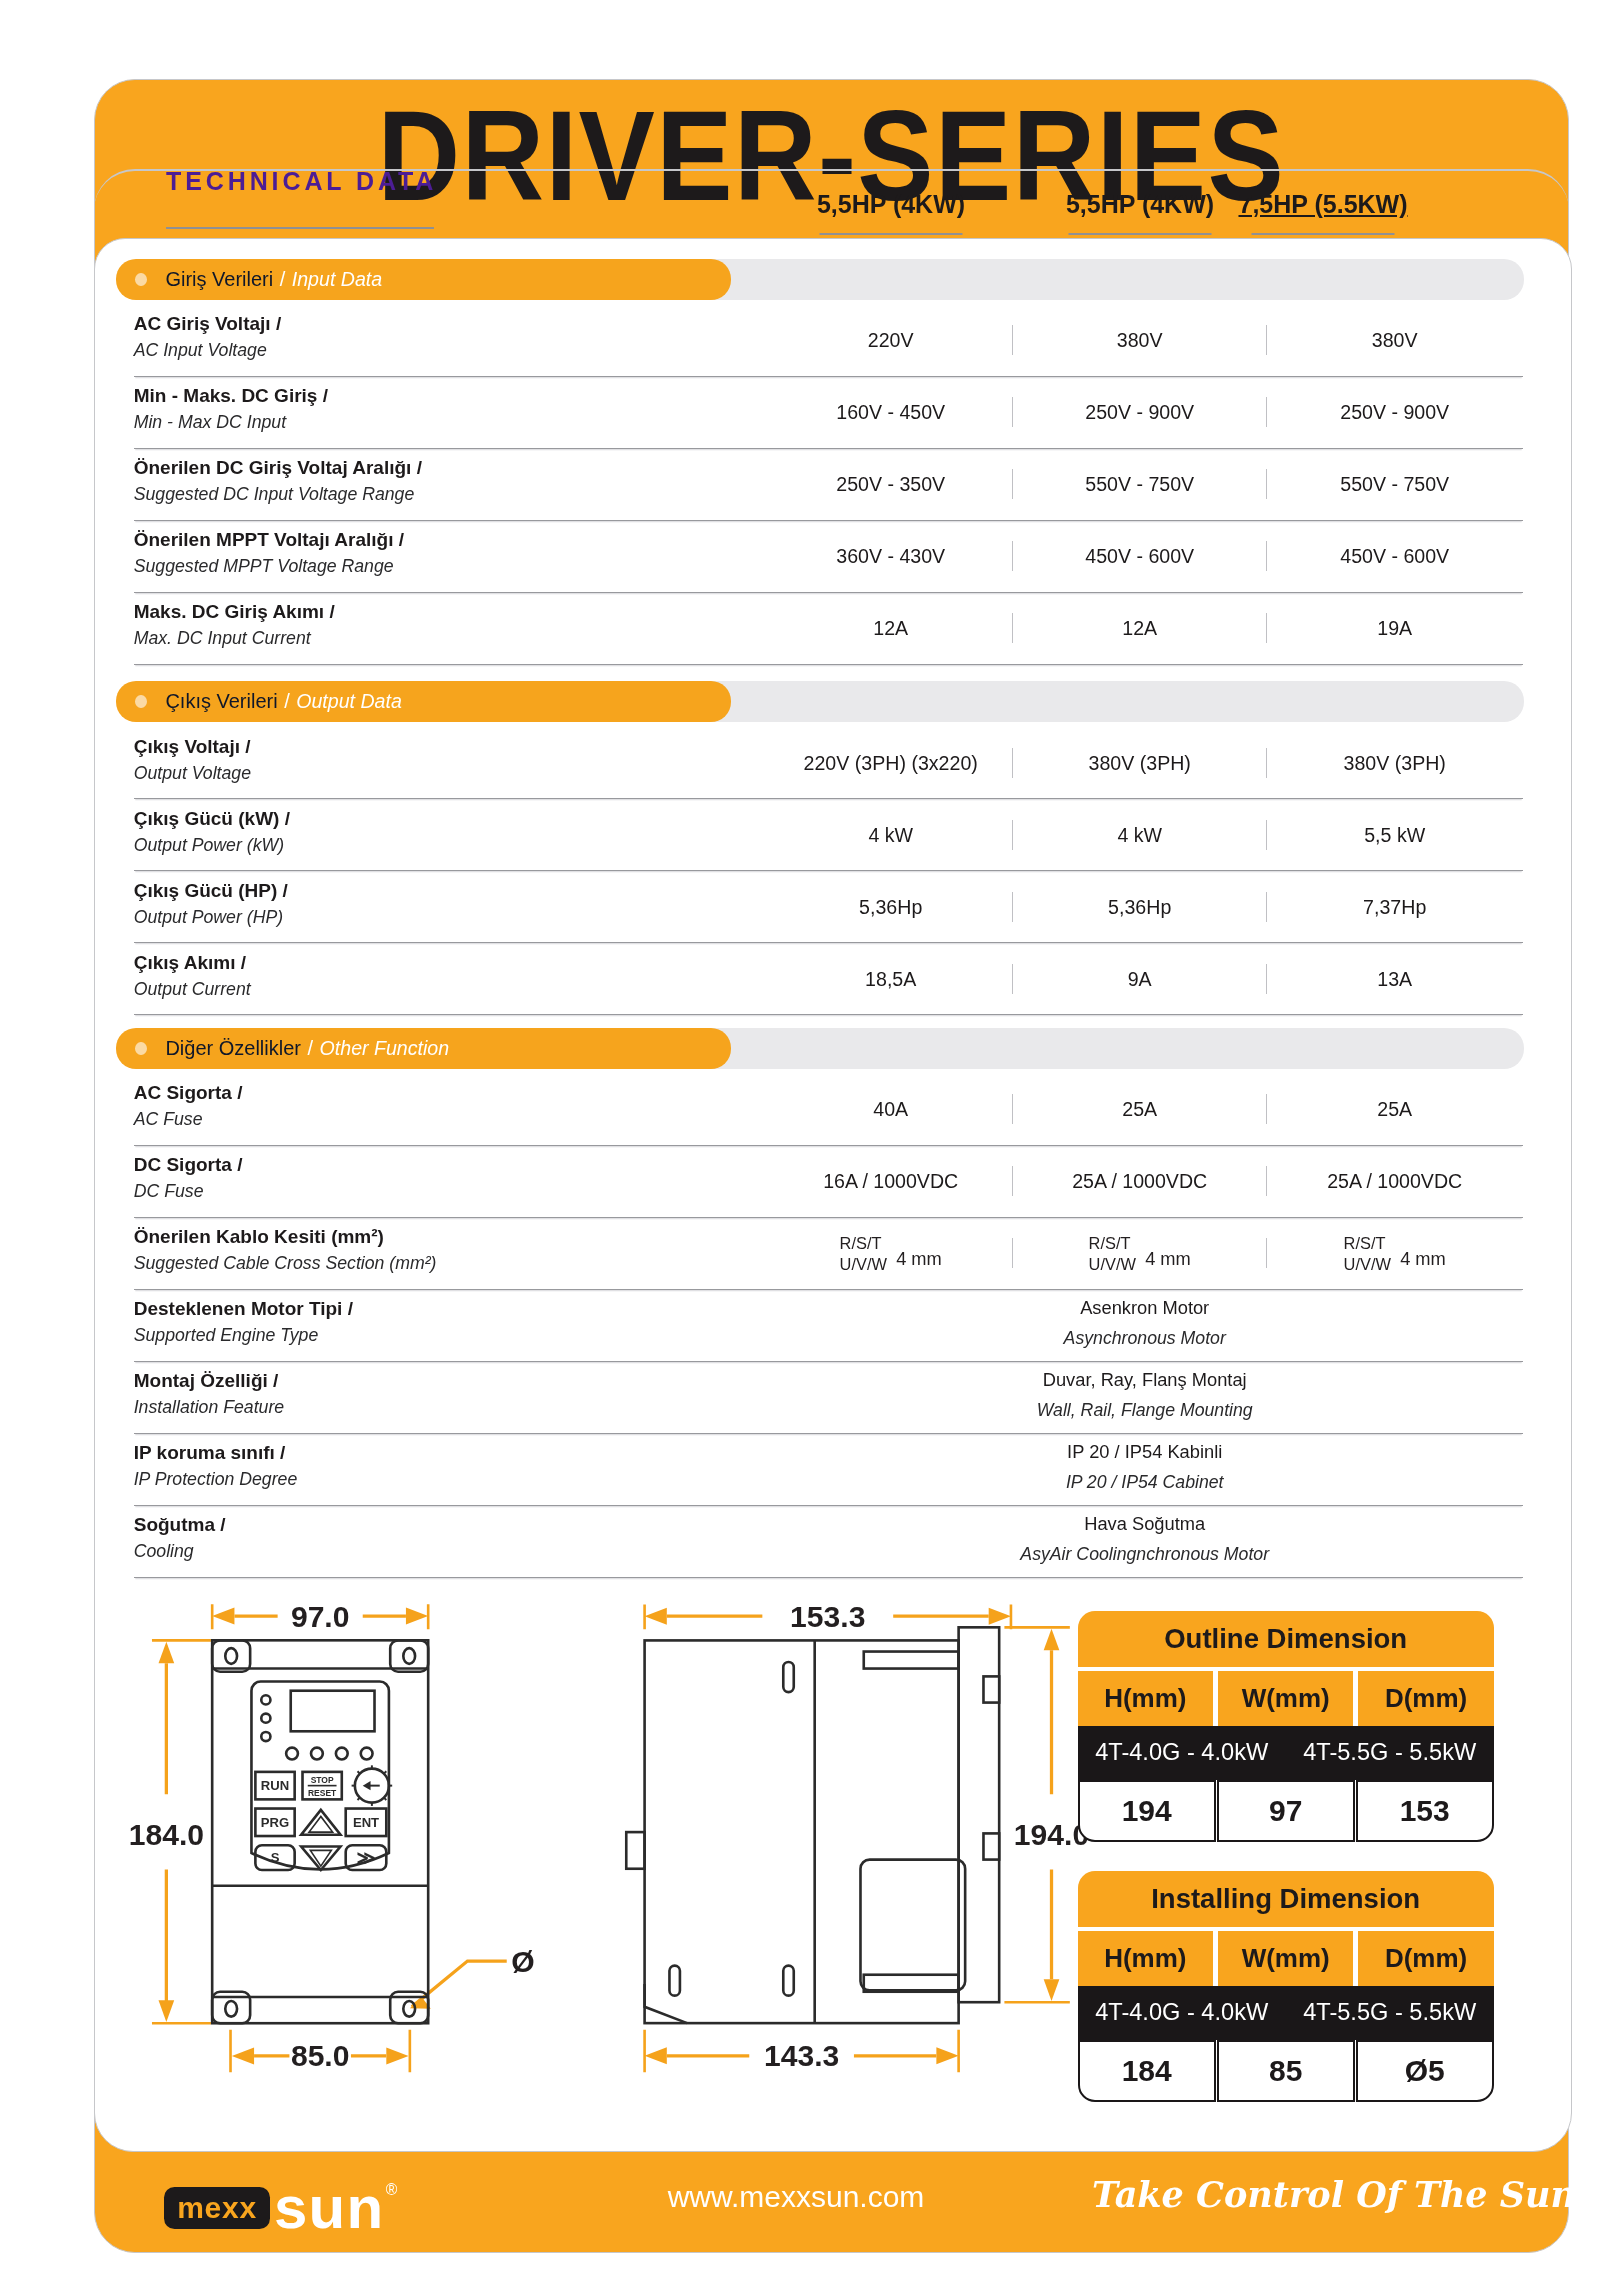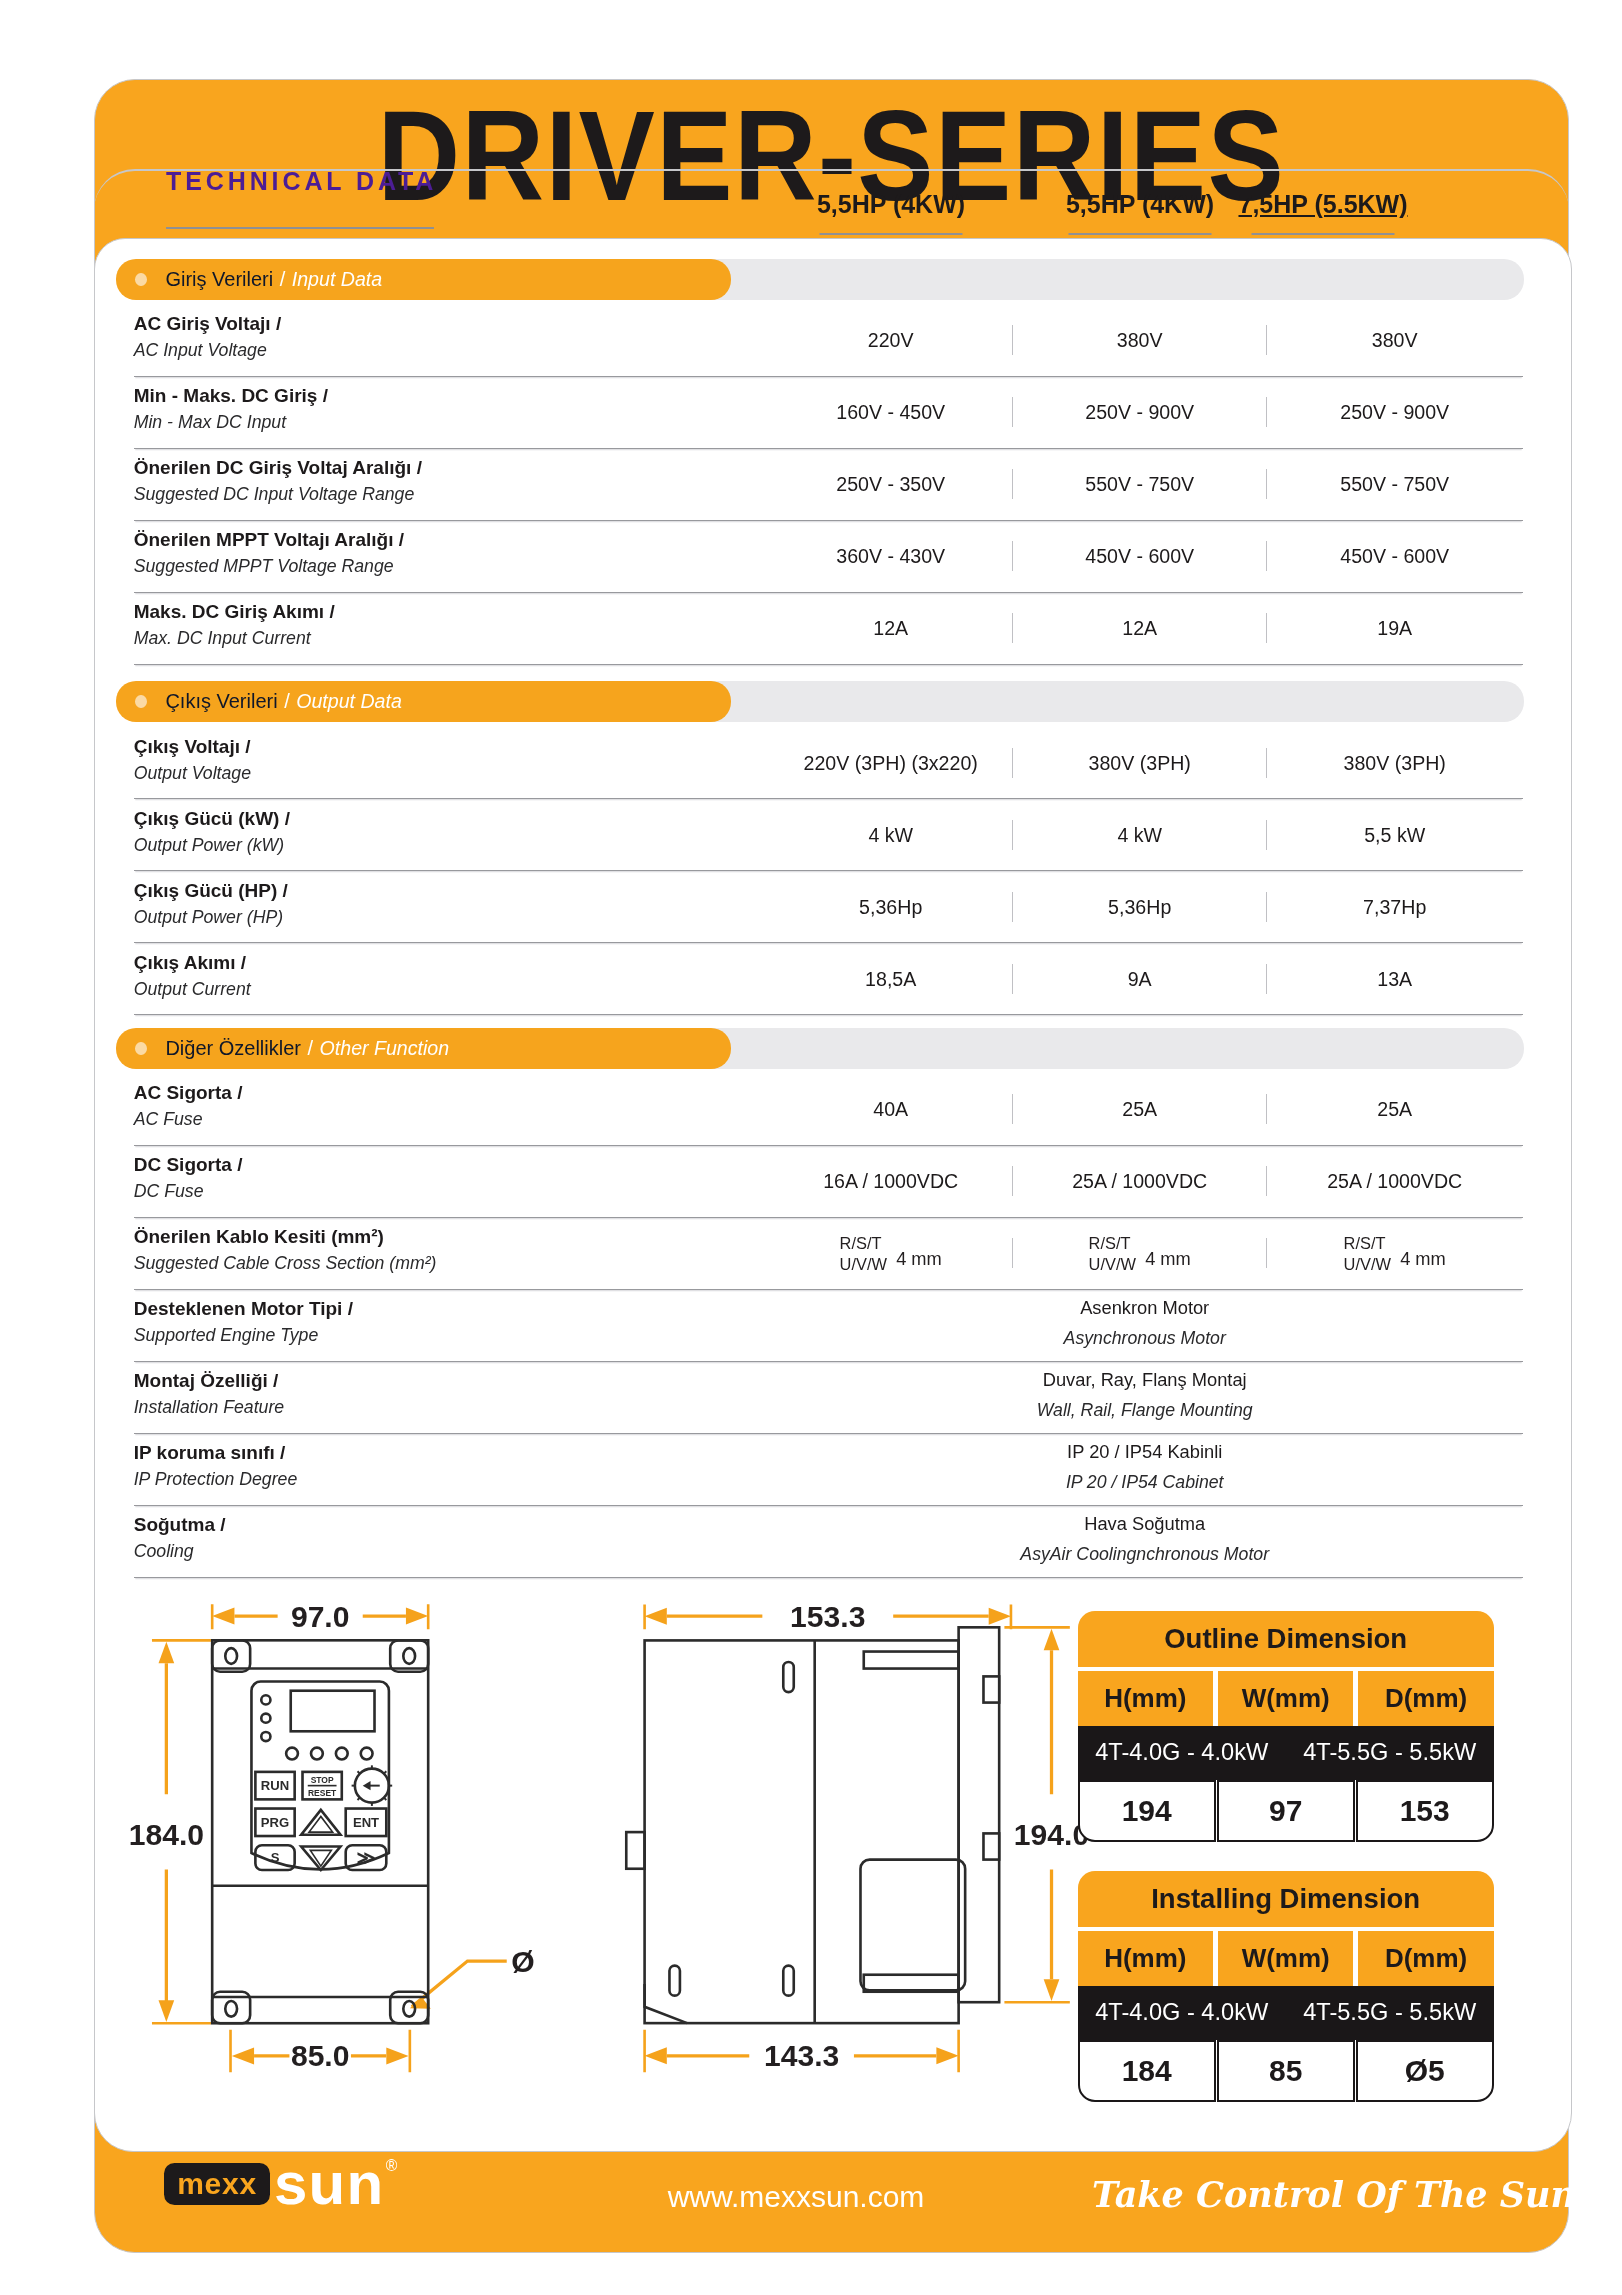--- a/index.html
+++ b/index.html
@@ -85,21 +85,21 @@
   .dt-black { height:54px; background:#1A1718; display:flex; align-items:center; }
   .dt-model { width:50%; text-align:center; color:#fff; font-size:23.6px; font-weight:normal; white-space:nowrap; }
   .dt-vals { display:flex; gap:1px; }
   .dt-val { flex:1; height:62px; background:#fff; border:2px solid #1A1718; display:flex; align-items:center;
             justify-content:center; font-size:30px; font-weight:bold; color:#1d1a1b; }
   .dt-val:first-child { border-radius:0 0 0 17px; }
   .dt-val:last-child  { border-radius:0 0 17px 0; }
 
   
   .footer { position:absolute; left:0; bottom:0; width:100%; height:107px; }
-  .logo { position:absolute; left:69px; top:12px; display:flex; align-items:flex-end; }
+  .logo { position:absolute; left:69px; top:36px; display:flex; align-items:flex-end; }
   .logo-mexx-box { width:106px; height:42px; background:#1d1a1b; border-radius:10.5px; display:flex;
                    align-items:center; justify-content:center; }
   .logo-mexx { color:#F9A51E; font-size:30px; font-weight:bold; letter-spacing:0.7px; }
   .logo-sun { color:#ffffff; font-size:60px; font-weight:bold; line-height:0.72; letter-spacing:1.3px; margin-left:3.9px; }
   .logo-reg { color:#ffffff; font-size:15.7px; margin-bottom:30px; margin-left:1.3px; }
   .footer-url { position:absolute; left:701px; top:35px; transform:translateX(-50%); color:#ffffff; font-size:30px; }
   .footer-slogan { position:absolute; left:1239px; top:29px; transform:translateX(-50%); color:#ffffff;
                    font-size:35px; font-style:italic; font-weight:bold; white-space:nowrap;
                    font-family:"DejaVu Serif", serif; }
 </style>

